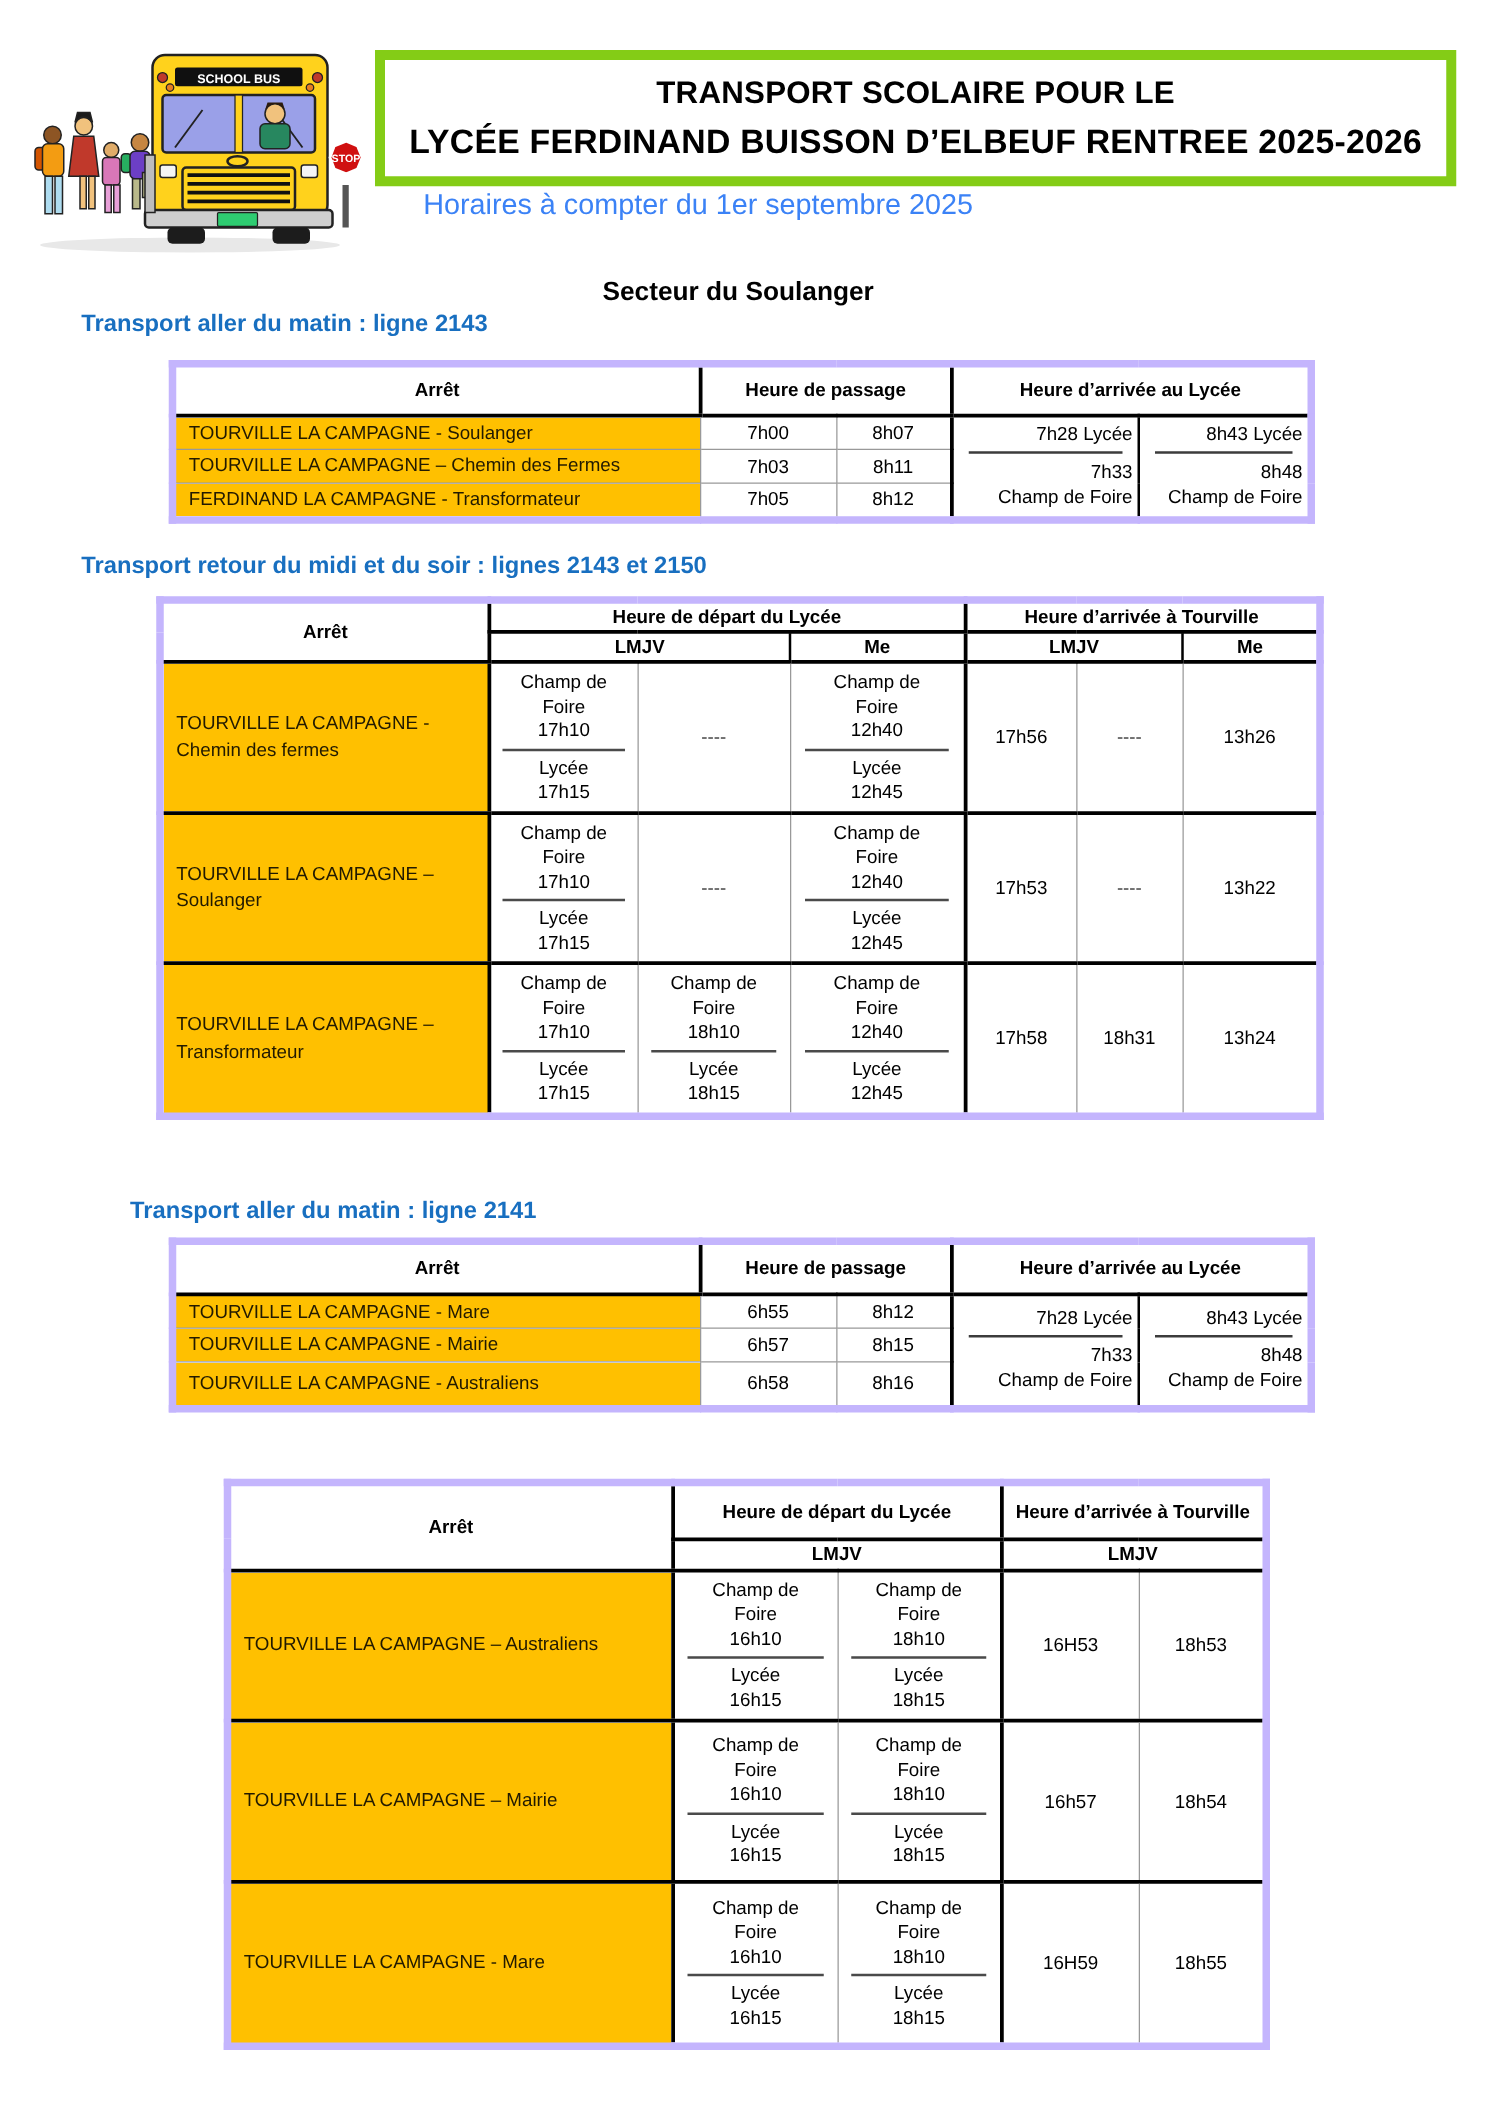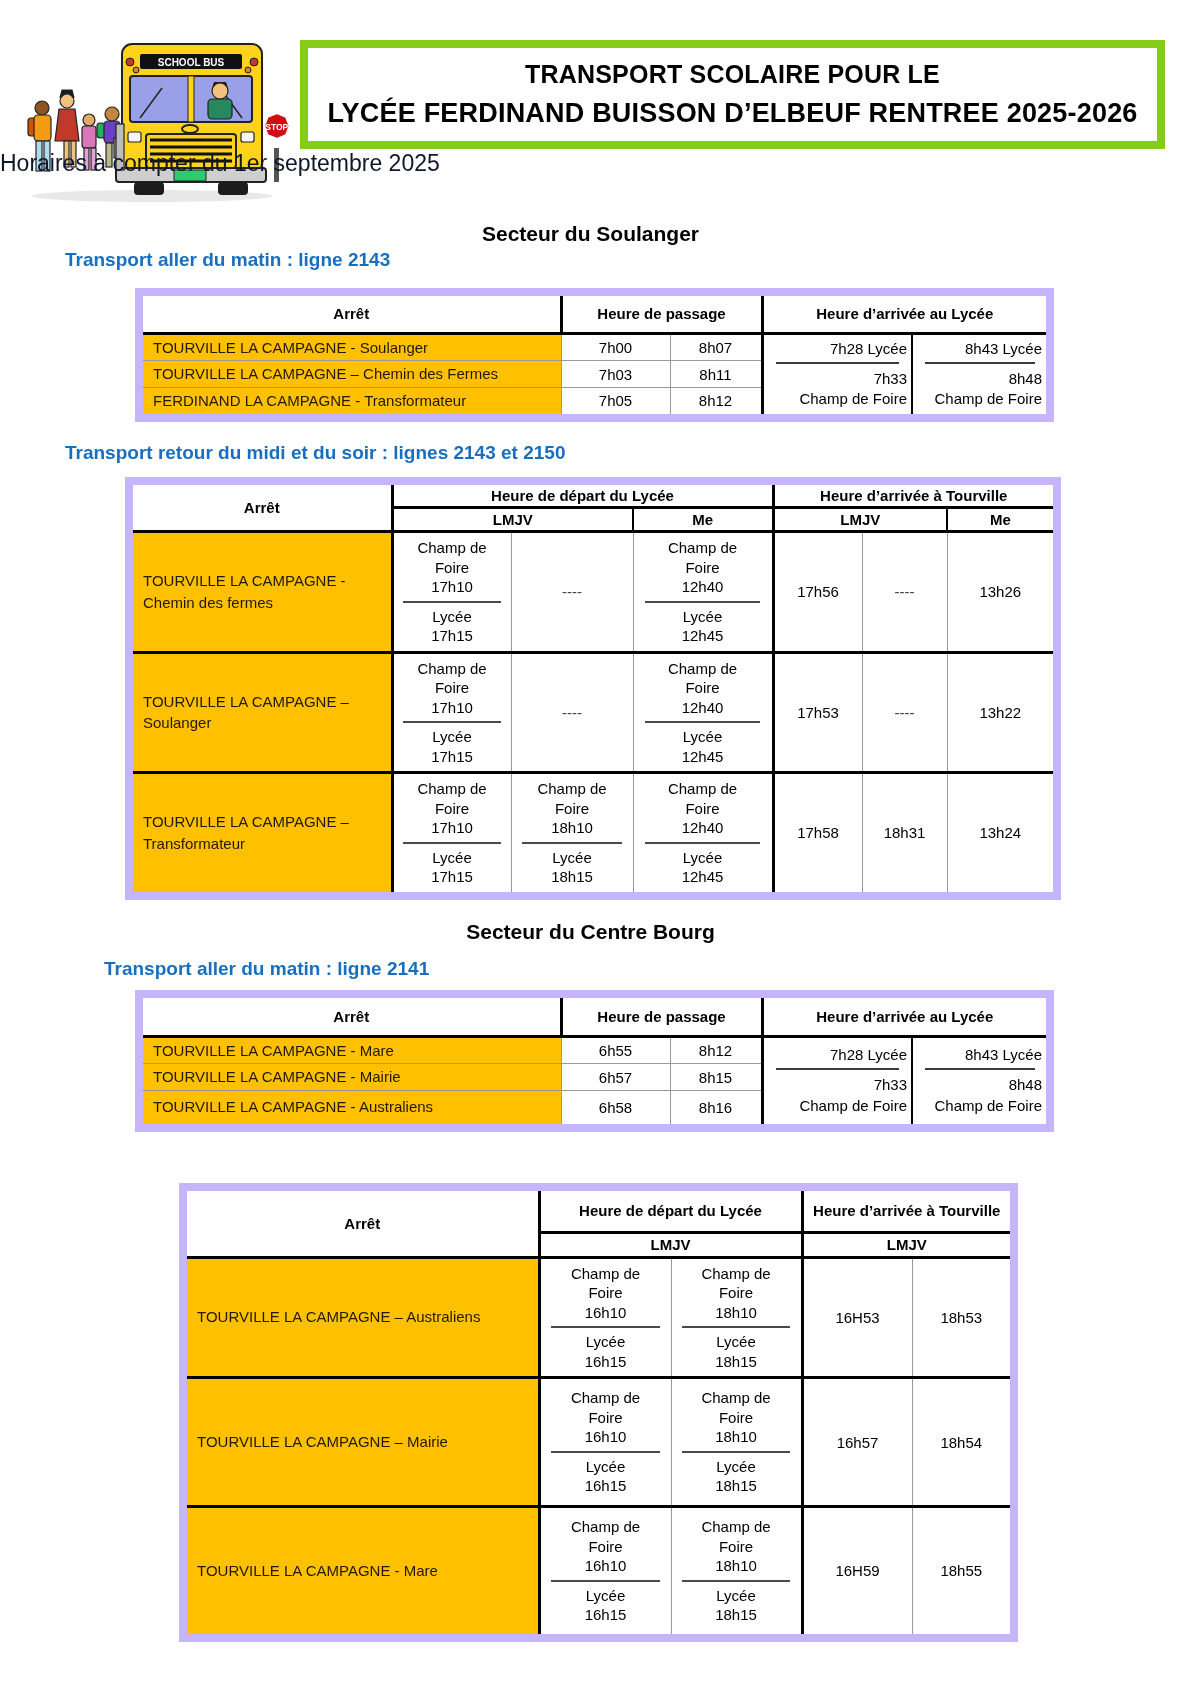--- a/index.html
+++ b/index.html
@@ -5,32 +5,32 @@
   html,body { margin:0; padding:0; background:#ffffff; }
   body { font-family:"Liberation Sans", sans-serif; color:#000; }
   #doc { position:relative; width:1190px; height:1683px; background:#fff; overflow:hidden; }
 
   
   .title-box { position:absolute; left:300px; top:40px; width:849px; height:93px;
     border:8px solid #84cc16; display:flex; flex-direction:column; justify-content:center;
     align-items:center; gap:9px; text-align:center; background:#fff; }
   .title-l1 { font-size:25px; font-weight:bold; letter-spacing:.2px; }
   .title-l2 { font-size:27px; font-weight:bold; letter-spacing:.2px; }
-  .red-sub { position:absolute; top:150px; left:0; width:1117px; text-align:left;
-    color:#0f172a; font-size:23px; }
+  .red-sub { position:absolute; top:150px; left:0; width:1117px; text-align:center;
+    color:#3b82f6; font-size:23px; }
   .bus-art { position:absolute; left:12px; top:28px; width:288px; height:180px; }
 
   
   .sec-title { position:absolute; left:135px; width:911px; text-align:center;
     font-size:21px; font-weight:bold; }
   .blue-h { position:absolute; left:65px; font-size:19px; font-weight:bold; color:#186fc0; }
 
   
   table.tt { position:absolute; border-collapse:collapse; table-layout:fixed;
-    border:8px solid #c4b5fd; font-size:15px; background:#fff; }
+    border:6px solid #c4b5fd; font-size:15px; background:#fff; }
   .tt th, .tt td { border:1px solid #999; overflow:hidden; }
   .tt th { font-weight:bold; text-align:center; vertical-align:middle; padding:2px; }
   .gl { border-left:3px solid #000 !important; }
   .ml { border-left:2px solid #000 !important; }
   .hv { border-left:2px solid #000 !important; }
 
   td.or { background:#ffc000; color:#221a00; text-align:left; vertical-align:middle;
     padding:2px 6px 2px 10px; line-height:1.45; }
   td.tc { text-align:center; vertical-align:middle; }
   td.dash { text-align:center; vertical-align:middle; color:#444; }
@@ -264,21 +264,20 @@
         <div>Lycée</div>
         <div>12h45</div>
       </td>
       <td class="tc gl">17h58</td>
       <td class="tc">18h31</td>
       <td class="tc">13h24</td>
     </tr>
   </tbody>
     </table>
 
-  <div class="sec-title" style="top:920px;">Secteur du Centre Bourg</div>
   <div class="blue-h" style="top:958px;margin-left:39px;">Transport aller du matin : ligne 2141</div>
 
   <table class="tt tm" style="left:135px; top:990px; width:911px;">
     <colgroup>
         <col style="width:422px">
         <col style="width:109px">
         <col style="width:92px">
         <col style="width:150px">
         <col style="width:138px">
       </colgroup>

